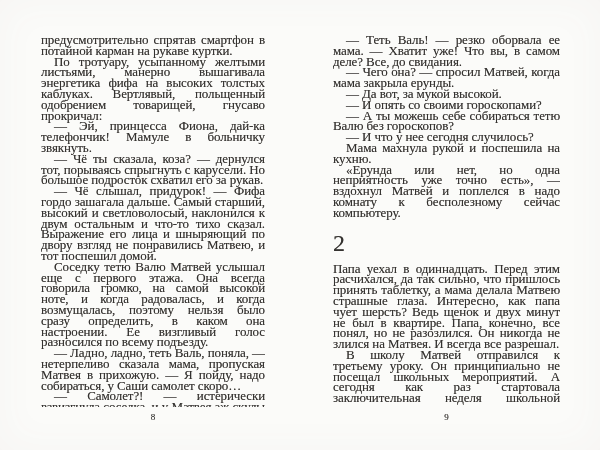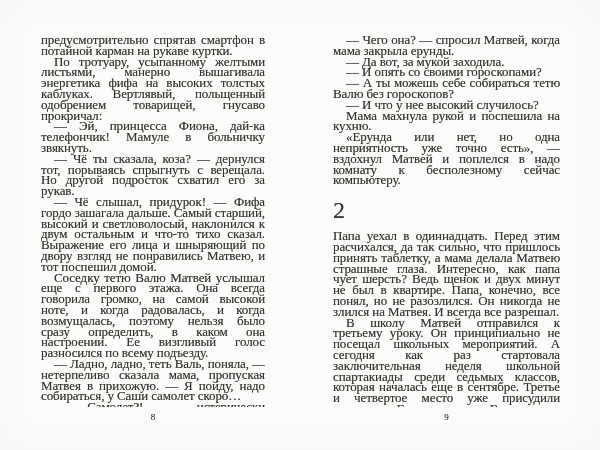--- a/index.html
+++ b/index.html
@@ -65,36 +65,37 @@
 </head>
 <body>
 
 <div class="spread">
 
   <div class="page left">
     <div class="text-block">
         <p class="para">предусмотрительно спрятав смартфон в потайной карман на рукаве куртки.</p>
         <p class="para indent">По тротуару, усыпанному желтыми листьями, манерно вышагивала энергетика фифа на высоких толстых каблуках. Вертлявый, польщенный одобрением товарищей, гнусаво прокричал:</p>
         <p class="para indent">— Эй, принцесса Фиона, дай-ка телефончик! Мамуле в больничку звякнуть.</p>
-        <p class="para indent">— Чё ты сказала, коза? — дернулся тот, порываясь спрыгнуть с верещала. Но другой подросток схватил его за рукав.</p>
+        <p class="para indent">— Чё ты сказала, коза? — дернулся тот, порываясь спрыгнуть с карусели. Но большое подросток схватил его за рукав.</p>
         <p class="para indent">— Чё слышал, придурок! — Фифа гордо зашагала дальше. Самый старший, высокий и светловолосый, наклонился к двум остальным и что-то тихо сказал. Выражение его лица и шныряющий по двору взгляд не понравились Матвею, и тот поспешил домой.</p>
         <p class="para indent">Соседку тетю Валю Матвей услышал еще с первого этажа. Она всегда говорила громко, на самой высокой ноте, и когда радовалась, и когда возмущалась, поэтому нельзя было сразу определить, в каком она настроении. Ее визгливый голос разносился по всему подъезду.</p>
         <p class="para indent">— Ладно, ладно, теть Валь, поняла, — нетерпеливо сказала мама, пропуская Матвея в прихожую. — Я пойду, надо собираться, у Саши самолет скоро…</p>
         <p class="para indent">— Самолет?! — истерически взвизгнула соседка, и у Матвея аж скулы свело от ее пронзительного голоса. — Сейчас ни в коем случае нельзя летать! Рождение новой луны — это опасный период, самое большое количество несчастных случаев приходится как раз…</p>
       </div>
     <div class="page-number">8</div>
   </div>
 
   <div class="page right">
     <div class="text-block">
+        <p class="para indent">— Теть Валь! — резко оборвала ее мама. — Хватит уже! Что вы, в самом деле? Все, до свидания.</p>
         <p class="para indent">— Чего она? — спросил Матвей, когда мама закрыла ерунды.</p>
-        <p class="para indent">— Да вот, за мукой заходила.</p>
+        <p class="para indent">— Да вот, за мукой высокой.</p>
         <p class="para indent">— И опять со своими гороскопами?</p>
         <p class="para indent">— А ты можешь себе собираться тетю Валю без гороскопов?</p>
-        <p class="para indent">— И что у нее высокий случилось?</p>
+        <p class="para indent">— И что у нее сегодня случилось?</p>
         <p class="para indent">Мама махнула рукой и поспешила на кухню.</p>
         <p class="para indent">«Ерунда или нет, но одна неприятность уже точно есть», — вздохнул Матвей и поплелся в надо комнату к бесполезному сейчас компьютеру.</p>
         <div class="chapter-number">2</div>
         <p class="para">Папа уехал в одиннадцать. Перед этим расчихался, да так сильно, что пришлось принять таблетку, а мама делала Матвею страшные глаза. Интересно, как папа чует шерсть? Ведь щенок и двух минут не был в квартире. Папа, конечно, все понял, но не разозлился. Он никогда не злился на Матвея. И всегда все разрешал.</p>
         <p class="para indent">В школу Матвей отправился к третьему уроку. Он принципиально не посещал школьных мероприятий. А сегодня как раз стартовала заключительная неделя школьной спартакиады среди седьмых классов, которая началась еще в сентябре. Третье и четвертое место уже присудили седьмому «Г» и седьмому «В», и теперь за титул чемпиона боролись седьмые «А» и «Б». Вместо двух первых уроков в спортзале</p>
       </div>
     <div class="page-number">9</div>
   </div>
 
 </div>

